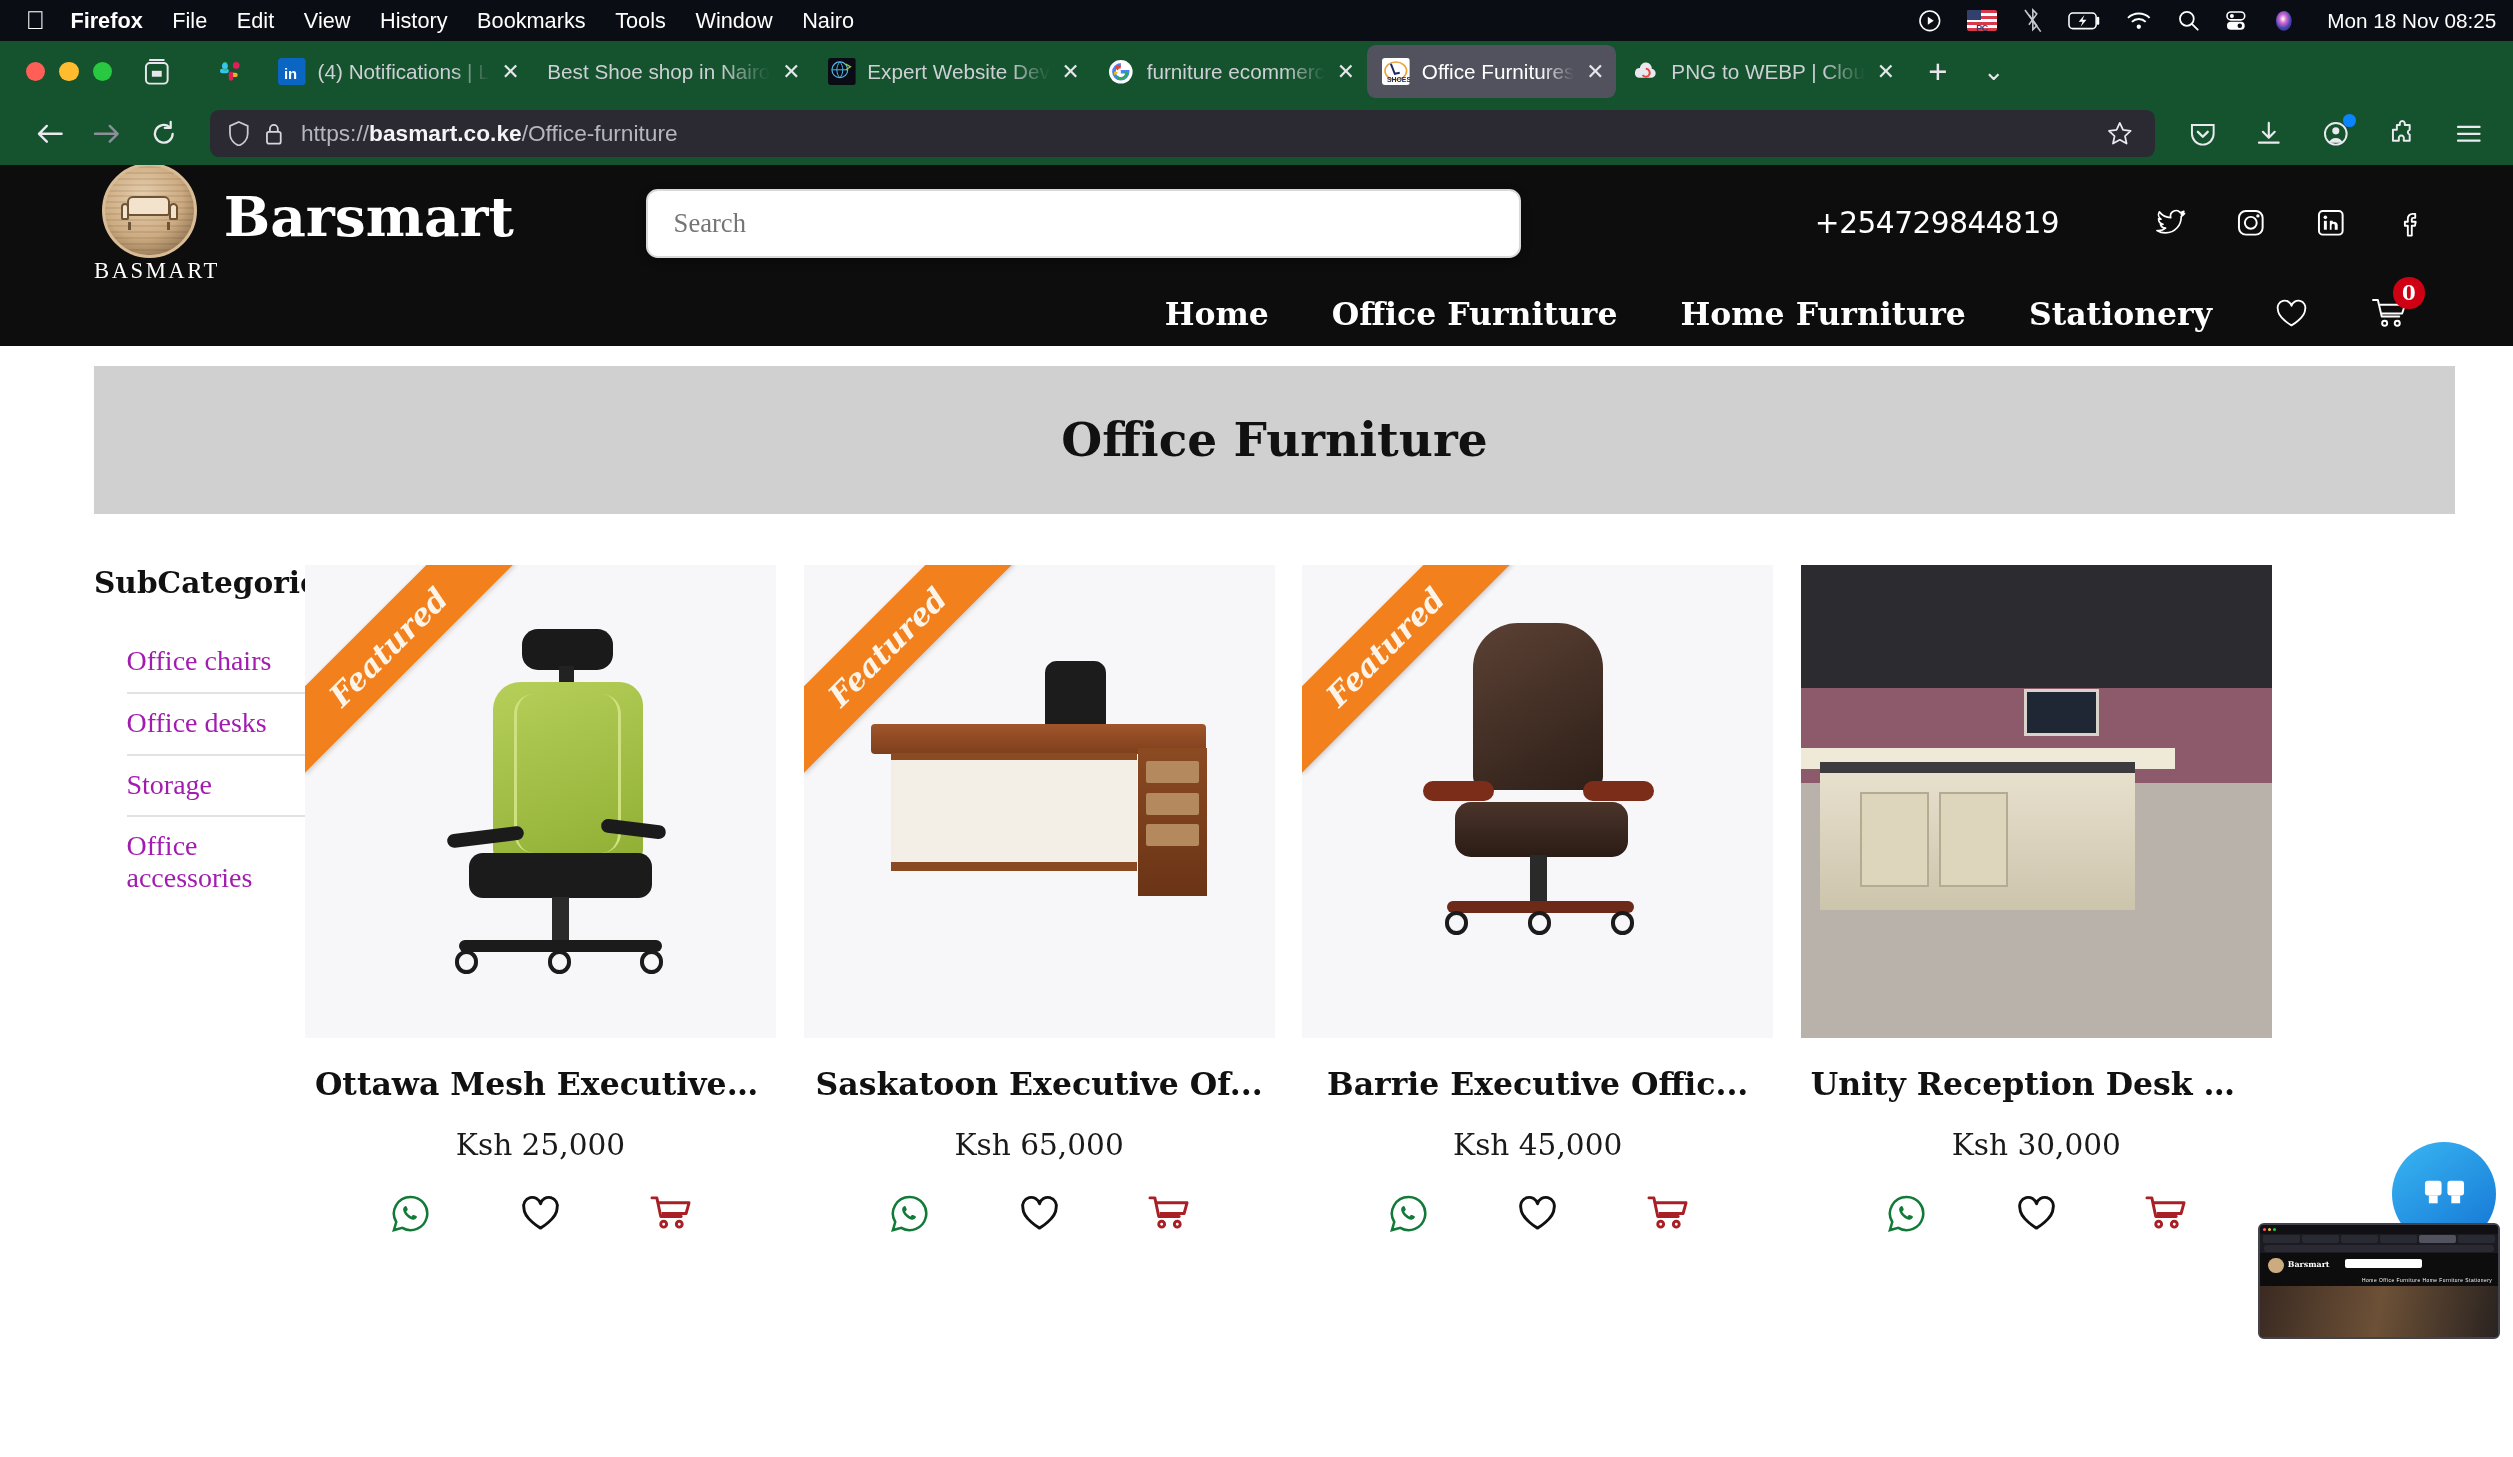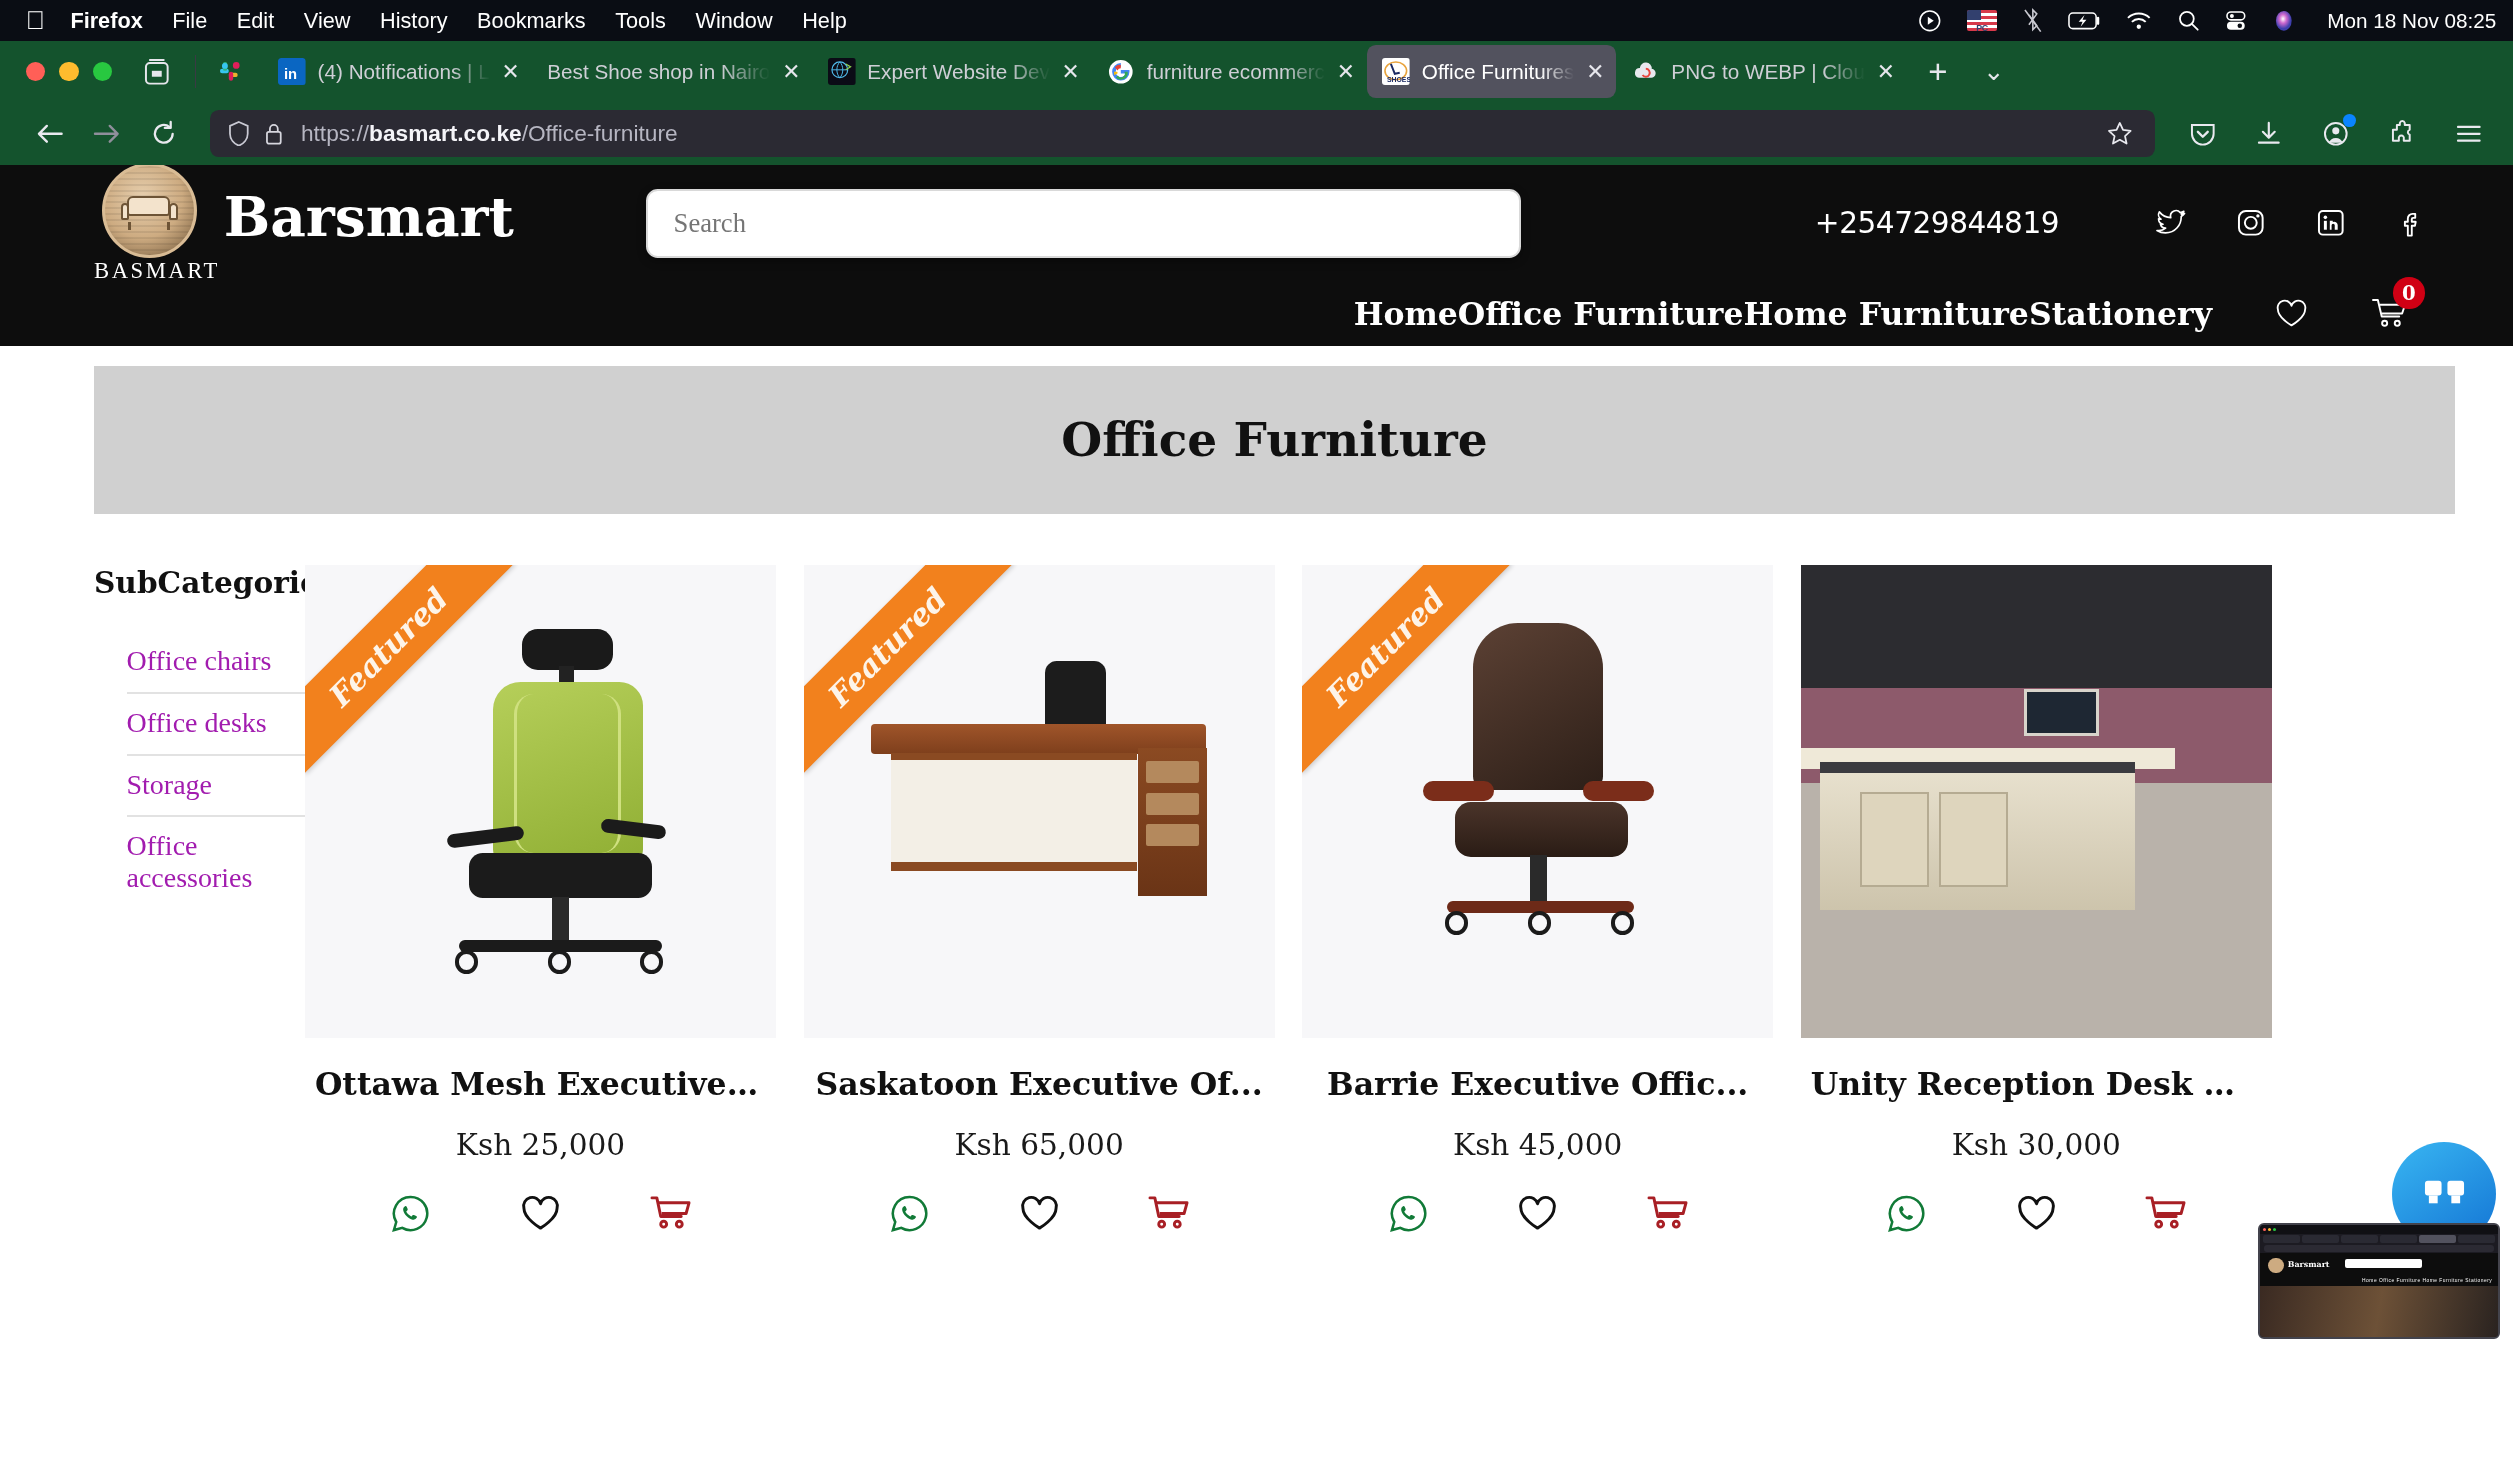--- a/index.html
+++ b/index.html
@@ -158,21 +158,21 @@
   }
   .socials { display: flex; align-items: center; gap: 47px; }
   .socialicon { width: 33px; height: 33px; display: flex; align-items: center; justify-content: center; }
 
   .hdrow2 {
     display: flex; align-items: center; justify-content: flex-end;
     height: 65px; padding: 0 106px 0 0; gap: 0;
   }
   .navlink {
     font-family: "DejaVu Serif", serif; font-weight: bold; font-size: 31.5px;
-    color: #ffffff; white-space: nowrap;
+    color: #ffffff; margin-left: 63px; white-space: nowrap;
   }
   .navicon {
     margin-left: 61px; width: 37px; height: 37px; position: relative;
     display: flex; align-items: center; justify-content: center;
   }
   .cartbadge {
     position: absolute; top: -17.7px; right: -16.7px;
     min-width: 31.5px; height: 31.5px; border-radius: 50%;
     background: #d00014; color: #ffffff;
     font-family: "DejaVu Serif", serif; font-size: 19.7px; font-weight: bold;
@@ -309,21 +309,21 @@
 <div class="macbar">
   <span class="apple"></span>
   <span class="mi bold">Firefox</span>
   <span class="mi">File</span>
   <span class="mi">Edit</span>
   <span class="mi">View</span>
   <span class="mi">History</span>
   <span class="mi">Bookmarks</span>
   <span class="mi">Tools</span>
   <span class="mi">Window</span>
-  <span class="mi">Help</span>
+  <span class="mi">Nairo</span>
   <span class="spacer"></span>
   <span class="tray">
     <span class="ic">
       <svg width="23.6" height="23.6" viewBox="0 0 24 24">
           <circle cx="12" cy="12" r="10" fill="none" stroke="#fff" stroke-width="1.6"></circle>
           <path d="M10 8l6 4-6 4z" fill="#fff"></path>
         </svg>
     </span>
     <span class="flagicon"></span>
     <span class="ic">

